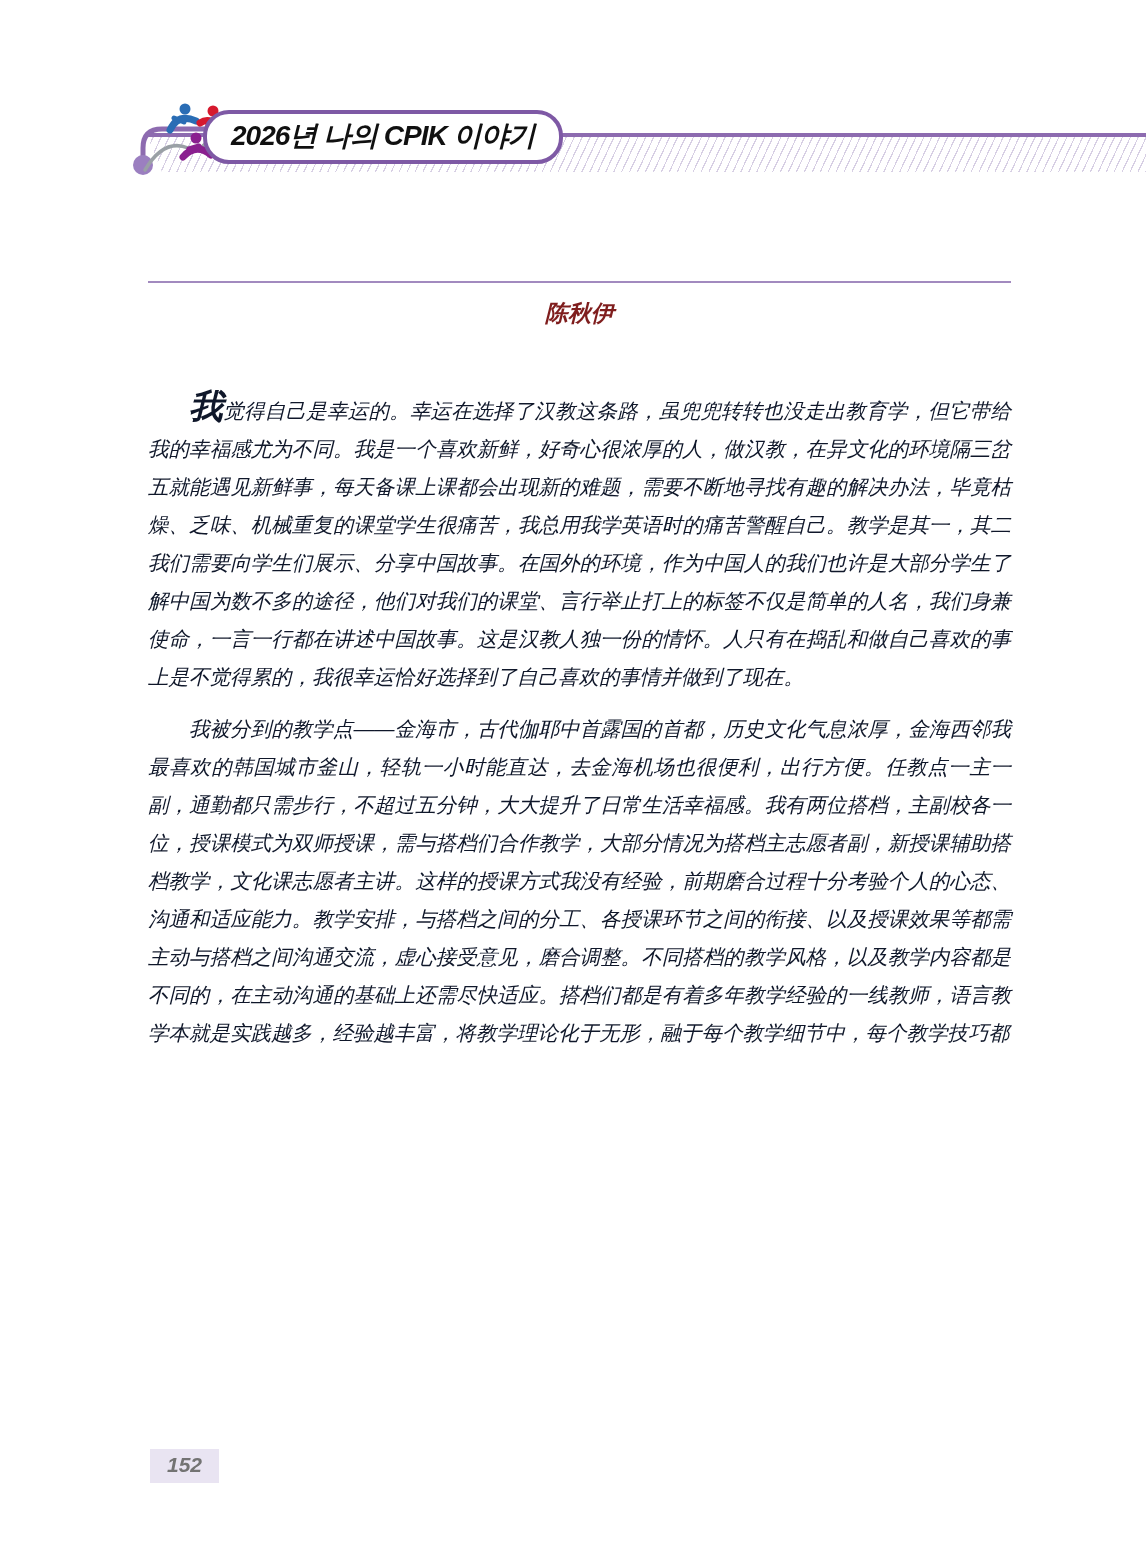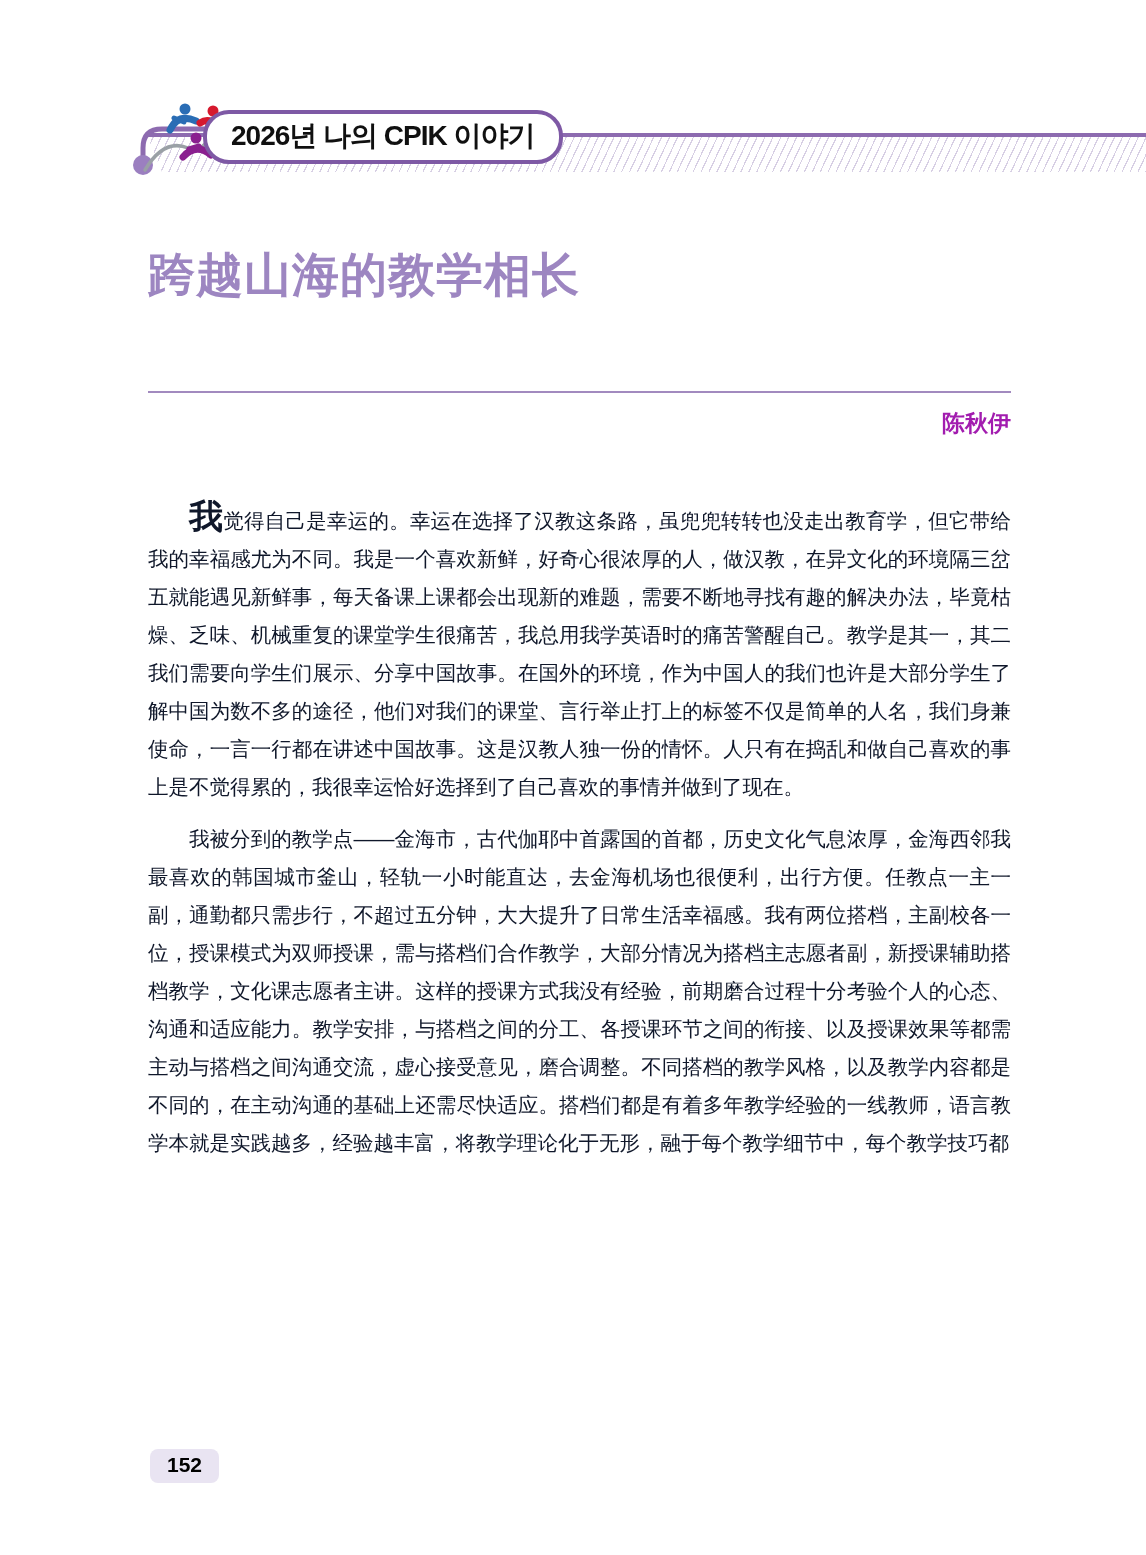--- a/index.html
+++ b/index.html
@@ -4,20 +4,21 @@
 <style>
   * { margin: 0; padding: 0; box-sizing: border-box; }
   html, body { background: #ffffff; }
   body { font-family: "Liberation Sans", sans-serif; }
   .page {
     position: relative;
     width: 1146px;
     height: 1555px;
     background: #ffffff;
     overflow: hidden;
+    font-style: italic;
   }
 
   
   .header { position: relative; height: 192px; }
   .hatch-band {
     position: absolute;
     left: 146px; right: 0; top: 133px; height: 39px;
     border-top: 4px solid #8d6bb0;
     background: repeating-linear-gradient(
       115deg,
@@ -57,24 +58,24 @@
     letter-spacing: 1px;
     line-height: 1.15;
   }
   .divider {
     border: none;
     border-top: 2px solid #a28abf;
     margin-top: 89px;
   }
   .author {
     margin-top: 15px;
-    text-align: right;
+    text-align: center;
     font-size: 23px;
     font-weight: 700;
-    color: #a21caf;
+    color: #7f1d1d;
   }
   .body-text {
     margin-top: 60px;
     font-size: 20.5px;
     line-height: 38px;
     color: #0f172a;
     text-align: justify;
     text-justify: inter-ideograph;
   }
   .para { margin-bottom: 14px; text-indent: 2em; }
@@ -84,25 +85,25 @@
     font-weight: 700;
     line-height: 1;
   }
 
   
   .page-pill {
     position: absolute;
     left: 150px;
     bottom: 72px;
     background: #e9e4f2;
-    border-radius: 8px;
+    border-radius: 0;
     padding: 4px 17px 6px 17px;
     font-size: 21px;
     font-weight: 700;
-    color: #000000;
+    color: #737373;
   }
 </style>
 </head>
 <body>
 
 <div class="page">
 
   <header class="header">
 
     <div class="hatch-band"></div>
@@ -131,21 +132,20 @@
       <path d="M 33 55 L 43 52" fill="none" stroke="#8a1f8f" stroke-width="5" stroke-linecap="round"></path>
     </svg>
 
     <div class="badge">
       <span>2026년 나의 CPIK 이야기</span>
     </div>
   </header>
 
   <main class="content">
 
-    <h1 class="article-title">跨越山海的教学相长</h1>
 
     <hr class="divider">
 
     <div class="author">陈秋伊</div>
 
     <div class="body-text">
       <p class="para"><span class="dropcap">我</span><span>觉得自己是幸运的。幸运在选择了汉教这条路，虽兜兜转转也没走出教育学，但它带给我的幸福感尤为不同。我是一个喜欢新鲜，好奇心很浓厚的人，做汉教，在异文化的环境隔三岔五就能遇见新鲜事，每天备课上课都会出现新的难题，需要不断地寻找有趣的解决办法，毕竟枯燥、乏味、机械重复的课堂学生很痛苦，我总用我学英语时的痛苦警醒自己。教学是其一，其二我们需要向学生们展示、分享中国故事。在国外的环境，作为中国人的我们也许是大部分学生了解中国为数不多的途径，他们对我们的课堂、言行举止打上的标签不仅是简单的人名，我们身兼使命，一言一行都在讲述中国故事。这是汉教人独一份的情怀。人只有在捣乱和做自己喜欢的事上是不觉得累的，我很幸运恰好选择到了自己喜欢的事情并做到了现在。</span></p>
 
 
       <p class="para">我被分到的教学点——金海市，古代伽耶中首露国的首都，历史文化气息浓厚，金海西邻我最喜欢的韩国城市釜山，轻轨一小时能直达，去金海机场也很便利，出行方便。任教点一主一副，通勤都只需步行，不超过五分钟，大大提升了日常生活幸福感。我有两位搭档，主副校各一位，授课模式为双师授课，需与搭档们合作教学，大部分情况为搭档主志愿者副，新授课辅助搭档教学，文化课志愿者主讲。这样的授课方式我没有经验，前期磨合过程十分考验个人的心态、沟通和适应能力。教学安排，与搭档之间的分工、各授课环节之间的衔接、以及授课效果等都需主动与搭档之间沟通交流，虚心接受意见，磨合调整。不同搭档的教学风格，以及教学内容都是不同的，在主动沟通的基础上还需尽快适应。搭档们都是有着多年教学经验的一线教师，语言教学本就是实践越多，经验越丰富，将教学理论化于无形，融于每个教学细节中，每个教学技巧都</p>

